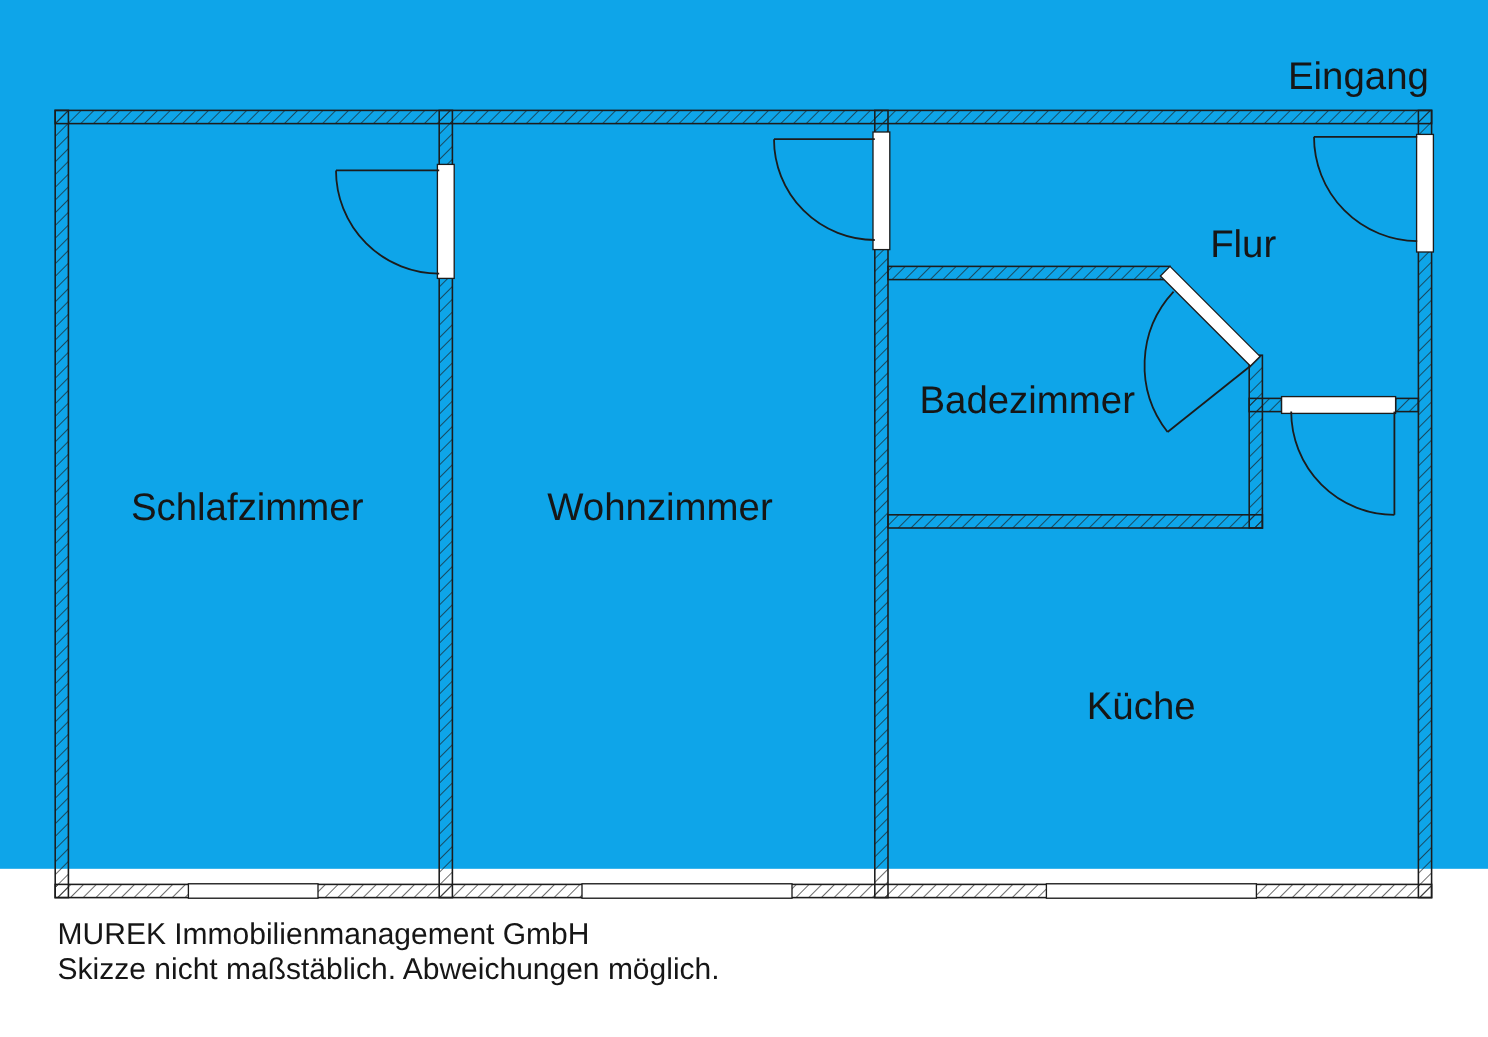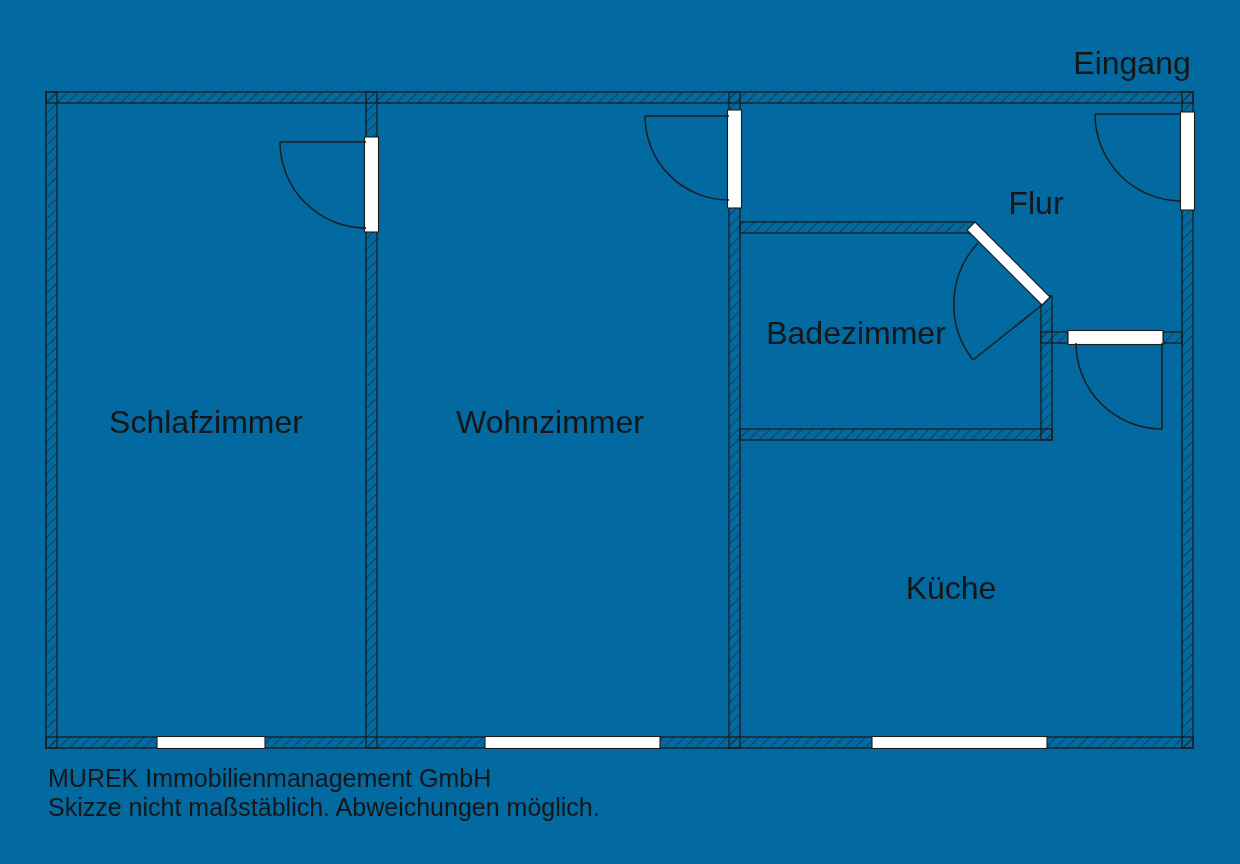--- a/index.html
+++ b/index.html
@@ -6,22 +6,22 @@
     margin: 0;
     padding: 0;
     background: #ffffff;
     width: 1240px;
     height: 864px;
     overflow: hidden;
   }
   .plan-wrap {
     position: relative;
     width: 1240px;
-    height: 864px;
-    background: #0369a1;
+    height: 724px;
+    background: #0ea5e9;
   }
   svg text {
     font-family: "Liberation Sans", "DejaVu Sans", sans-serif;
     fill: #161616;
   }
   .room-label { font-size: 32px; }
   .footer-label { font-size: 25px; }
   .wall { fill: url(#hatch); stroke: #1c1c1c; stroke-width: 1.3; }
   .opening { fill: #ffffff; stroke: #1c1c1c; stroke-width: 1.1; }
   .door-line { fill: none; stroke: #1c1c1c; stroke-width: 1.5; }

